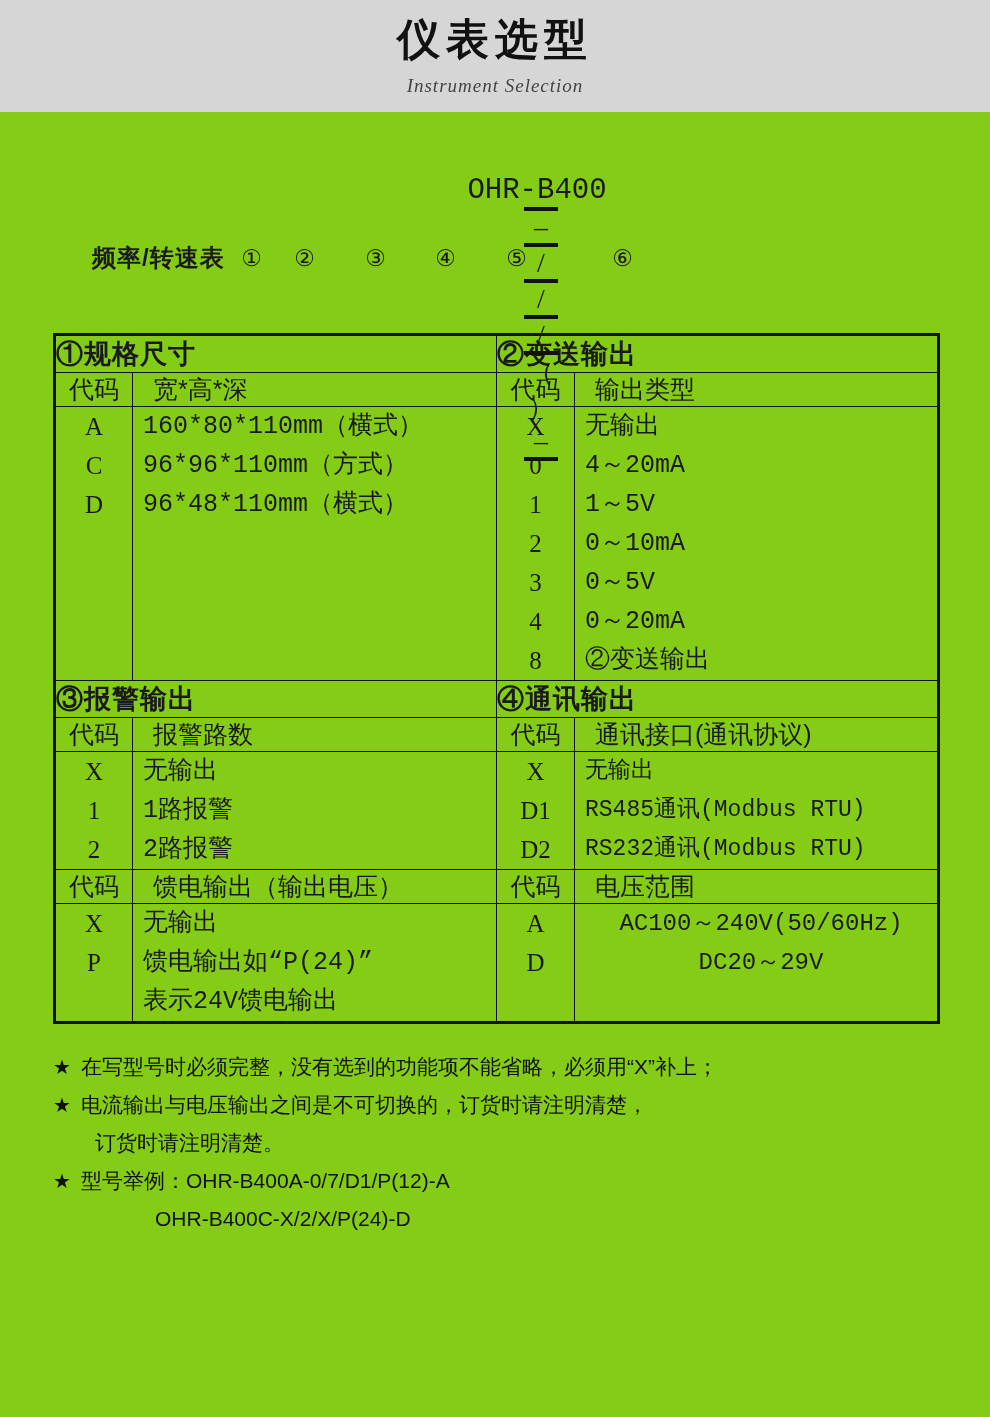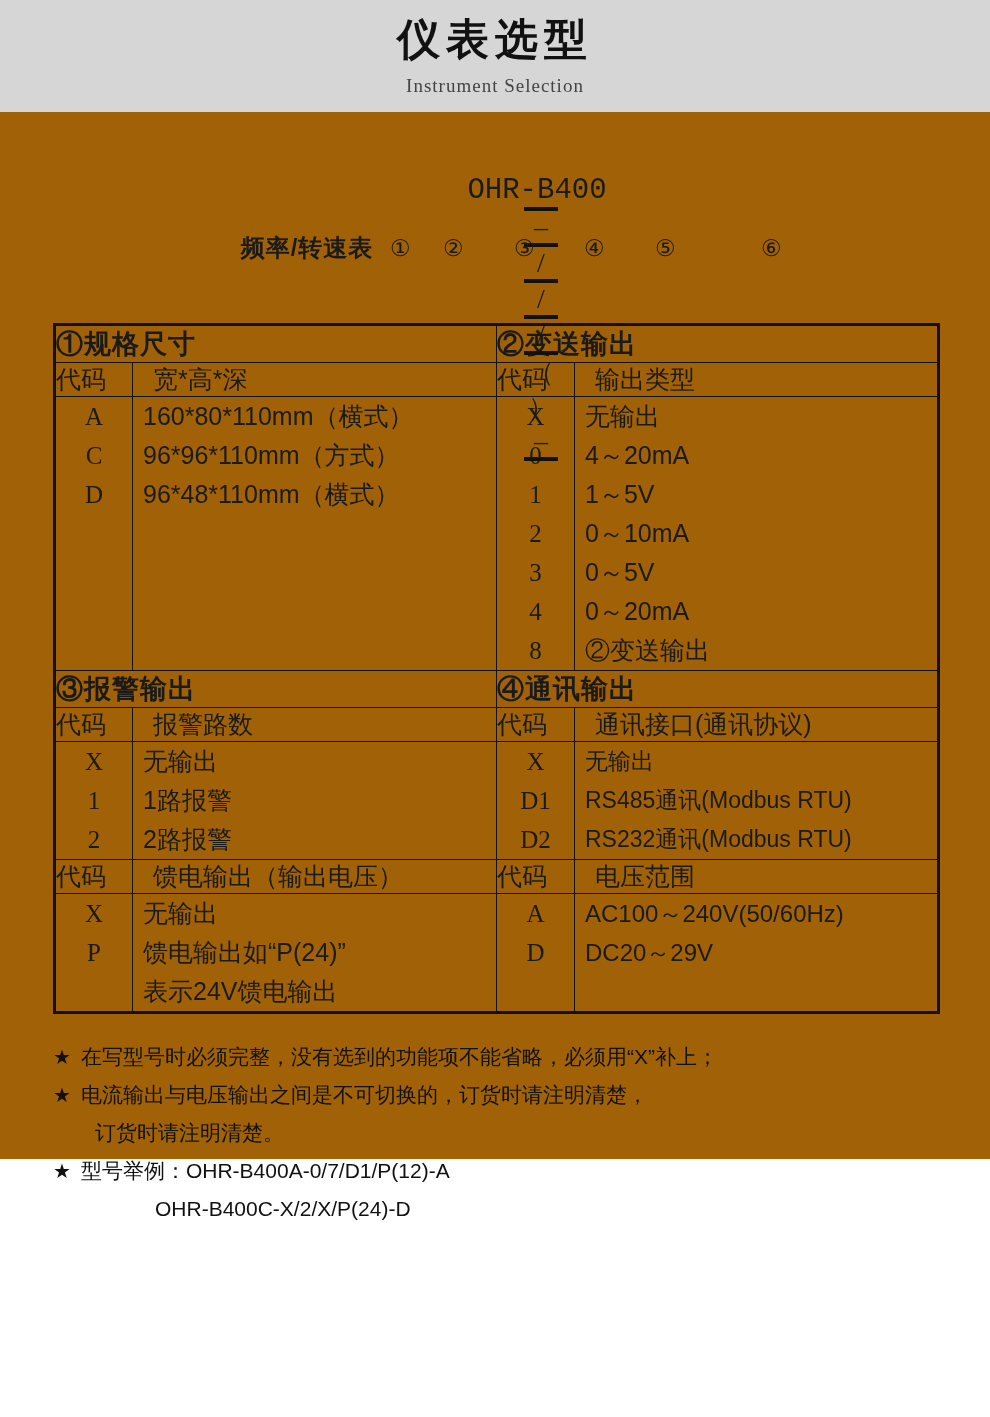--- a/index.html
+++ b/index.html
@@ -10,22 +10,22 @@
     width: 990px;
     height: 1417px;
     background: #ffffff;
     font-family: "Liberation Serif", "DejaVu Serif", serif;
     color: #1a1a1a;
     overflow: hidden;
   }
   .page {
     position: relative;
     width: 990px;
-    height: 1159px;
-    background: #a16207;
+    height: 1417px;
+    background: #84cc16;
   }
   
   .header {
     height: 112px;
     background: #d6d6d6;
     display: flex;
     flex-direction: column;
     align-items: center;
     justify-content: center;
   }
@@ -36,20 +36,21 @@
     letter-spacing: 6px;
     color: #111;
     line-height: 1.15;
   }
   .header-sub {
     font-family: "Liberation Serif", serif;
     font-size: 19px;
     color: #444;
     letter-spacing: 1px;
     margin-top: 10px;
+    font-style: italic;
   }
 
   
   .model-area {
     position: relative;
     margin-top: 62px;
     padding-left: 92px;
   }
   .model-row {
     display: flex;
@@ -83,23 +84,22 @@
     display: inline-block;
     width: 42px;
     text-align: center;
     font-size: 26px;
   }
 
   .circle-row {
     display: flex;
     align-items: center;
     height: 40px;
-    margin-top: 8px;
-    font-family: "Liberation Sans", sans-serif;
-    justify-content: center;
+    margin-top: 18px;
+    font-family: "Liberation Sans", sans-serif;
   }
   .circle-label {
     font-family: "Liberation Sans", sans-serif;
     font-weight: bold;
     font-size: 24px;
     letter-spacing: 1px;
     margin-right: 10px;
   }
   .cnum {
     font-size: 23px;
@@ -131,24 +131,24 @@
     font-size: 27px;
     padding: 7px 0 7px 12px;
     letter-spacing: 1px;
   }
   .hdr-cell {
     font-family: "Liberation Sans", sans-serif;
     font-size: 25px;
     padding: 5px 0 5px 0;
     letter-spacing: 0px;
   }
-  .hdr-cell.code { }
+  .hdr-cell.code { text-align: center; }
   .hdr-cell.desc { text-align: left; padding-left: 20px; }
   .cell-list {
-    font-family: Liberation Sans, sans-serif;
+    font-family: Liberation Mono, monospace;
     font-size: 25px;
     line-height: 39px;
     padding: 4px 0 6px 0;
   }
   .cell-list.code { text-align: center; font-family: "Liberation Serif", serif; }
   .cell-list.desc { padding-left: 10px; }
   .cell-list div { white-space: nowrap; }
 
   
   .notes {
@@ -314,21 +314,21 @@
           </td>
           <td class="cell-list desc">
             <div>无输出</div>
             <div>馈电输出如“P(24)”</div>
             <div>表示24V馈电输出</div>
           </td>
           <td class="cell-list code">
             <div>A</div>
             <div>D</div>
           </td>
-          <td class="cell-list desc" style="font-size:24px;">
+          <td class="cell-list desc" style="font-size:24px;text-align:center;">
             <div>AC100～240V(50/60Hz)</div>
             <div>DC20～29V</div>
           </td>
         </tr>
       </tbody>
     </table>
   </div>
 
   <div class="notes">
     <div class="note">

